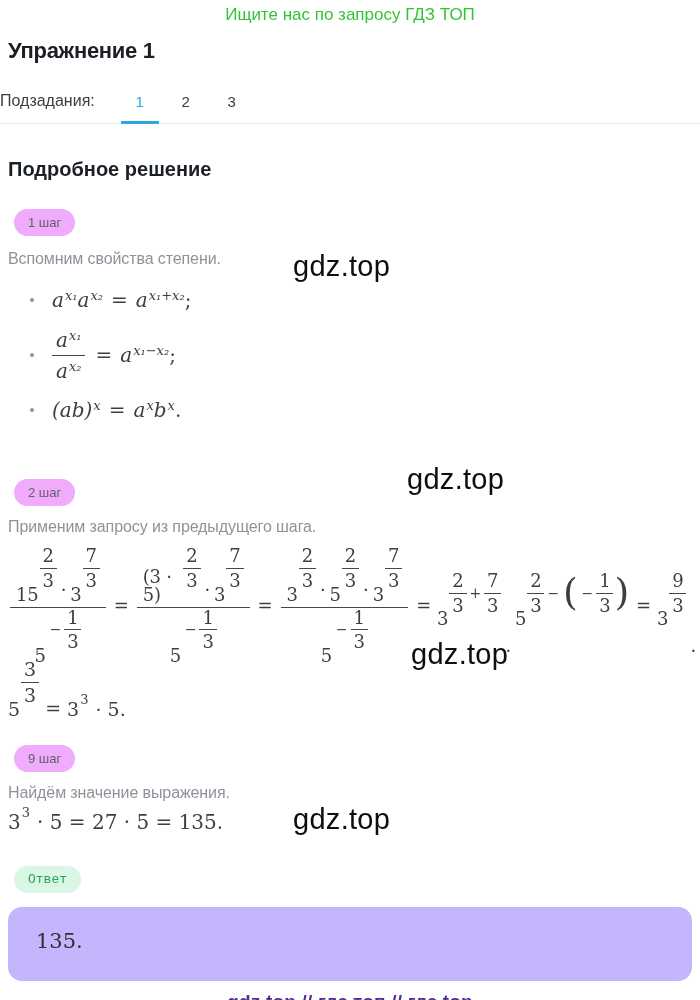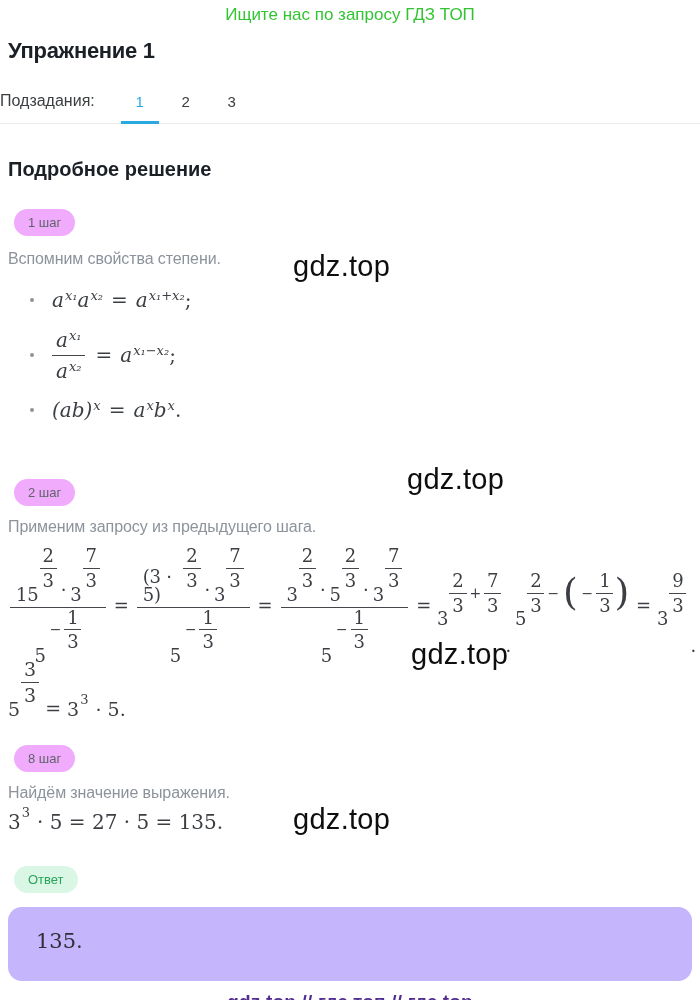--- a/index.html
+++ b/index.html
@@ -12,21 +12,21 @@
   .title{ margin:13px 0 0 8px;font-size:22px;font-weight:700;color:#1b1f26;letter-spacing:-0.3px; }
   
   .tabs-wrap{ display:flex;align-items:flex-end;margin-top:22px;border-bottom:1px solid #ececec;}
   .tabs-label{ font-size:16px;color:#3c4043;padding:6px 22px 13px 0; }
   .tab{ position:relative;width:46px;text-align:center;font-size:15px;color:#3c4043;padding:6px 0 13px;cursor:pointer; }
   .tab.active{ color:#2aa9e0; }
   .tab.active::after{ content:"";position:absolute;left:4px;right:4px;bottom:-1px;height:3px;background:#2aa9e0; }
   
   .solution-heading{ margin:34px 0 0 8px;font-size:20px;font-weight:700;color:#1b1f26; }
   .badge{ display:inline-block;margin:28px 0 0 14px;background:#f0abfc;color:#5f6368;font-size:13px;padding:6px 14px;border-radius:15px; }
-  .badge.green{ background:#d9f7e4;color:#27a35c; }
+  .badge.green{ background:#d9f7e4;color:#27a35c;font-family:Liberation Mono, monospace; }
   .step-text{ margin:14px 0 0 8px;font-size:16px;color:#8d939b;letter-spacing:-0.1px; }
   
   .math{ font-family:"DejaVu Serif",serif;color:#3b3e43; }
   .var{ font-style:italic; }
   .sp{ font-size:13px;vertical-align:7px;margin-left:1px; }
   .meq{ margin:0 8px; }
   
   .bullets{ margin:20px 0 0 30px; }
   .bullet-row{ display:flex;align-items:center;margin-bottom:15px;font-size:20px; }
   .bdot{ width:4px;height:4px;border-radius:50%;background:#8f949a;margin-right:18px;flex:0 0 auto; }
@@ -302,21 +302,21 @@
   <span class="mterm">
     <span class="mb">3</span>
     <span class="eg">
         <span class="sups">3</span>
       </span>
   </span>
   <span class="tail">· 5.</span>
 </div>
 
 
-<div class="badge" style="margin-top:26px;">8 шаг</div>
+<div class="badge" style="margin-top:26px;">9 шаг</div>
 <div class="step-text" style="margin-top:12px;">Найдём значение выражения.</div>
 
 <div class="eqrow2 math" style="margin-top:4px;font-size:20px;">
   <span class="mterm">
     <span class="mb">3</span>
     <span class="eg">
         <span class="sups">3</span>
       </span>
   </span>
   <span class="tail">· 5 = 27 · 5 = 135.</span>

